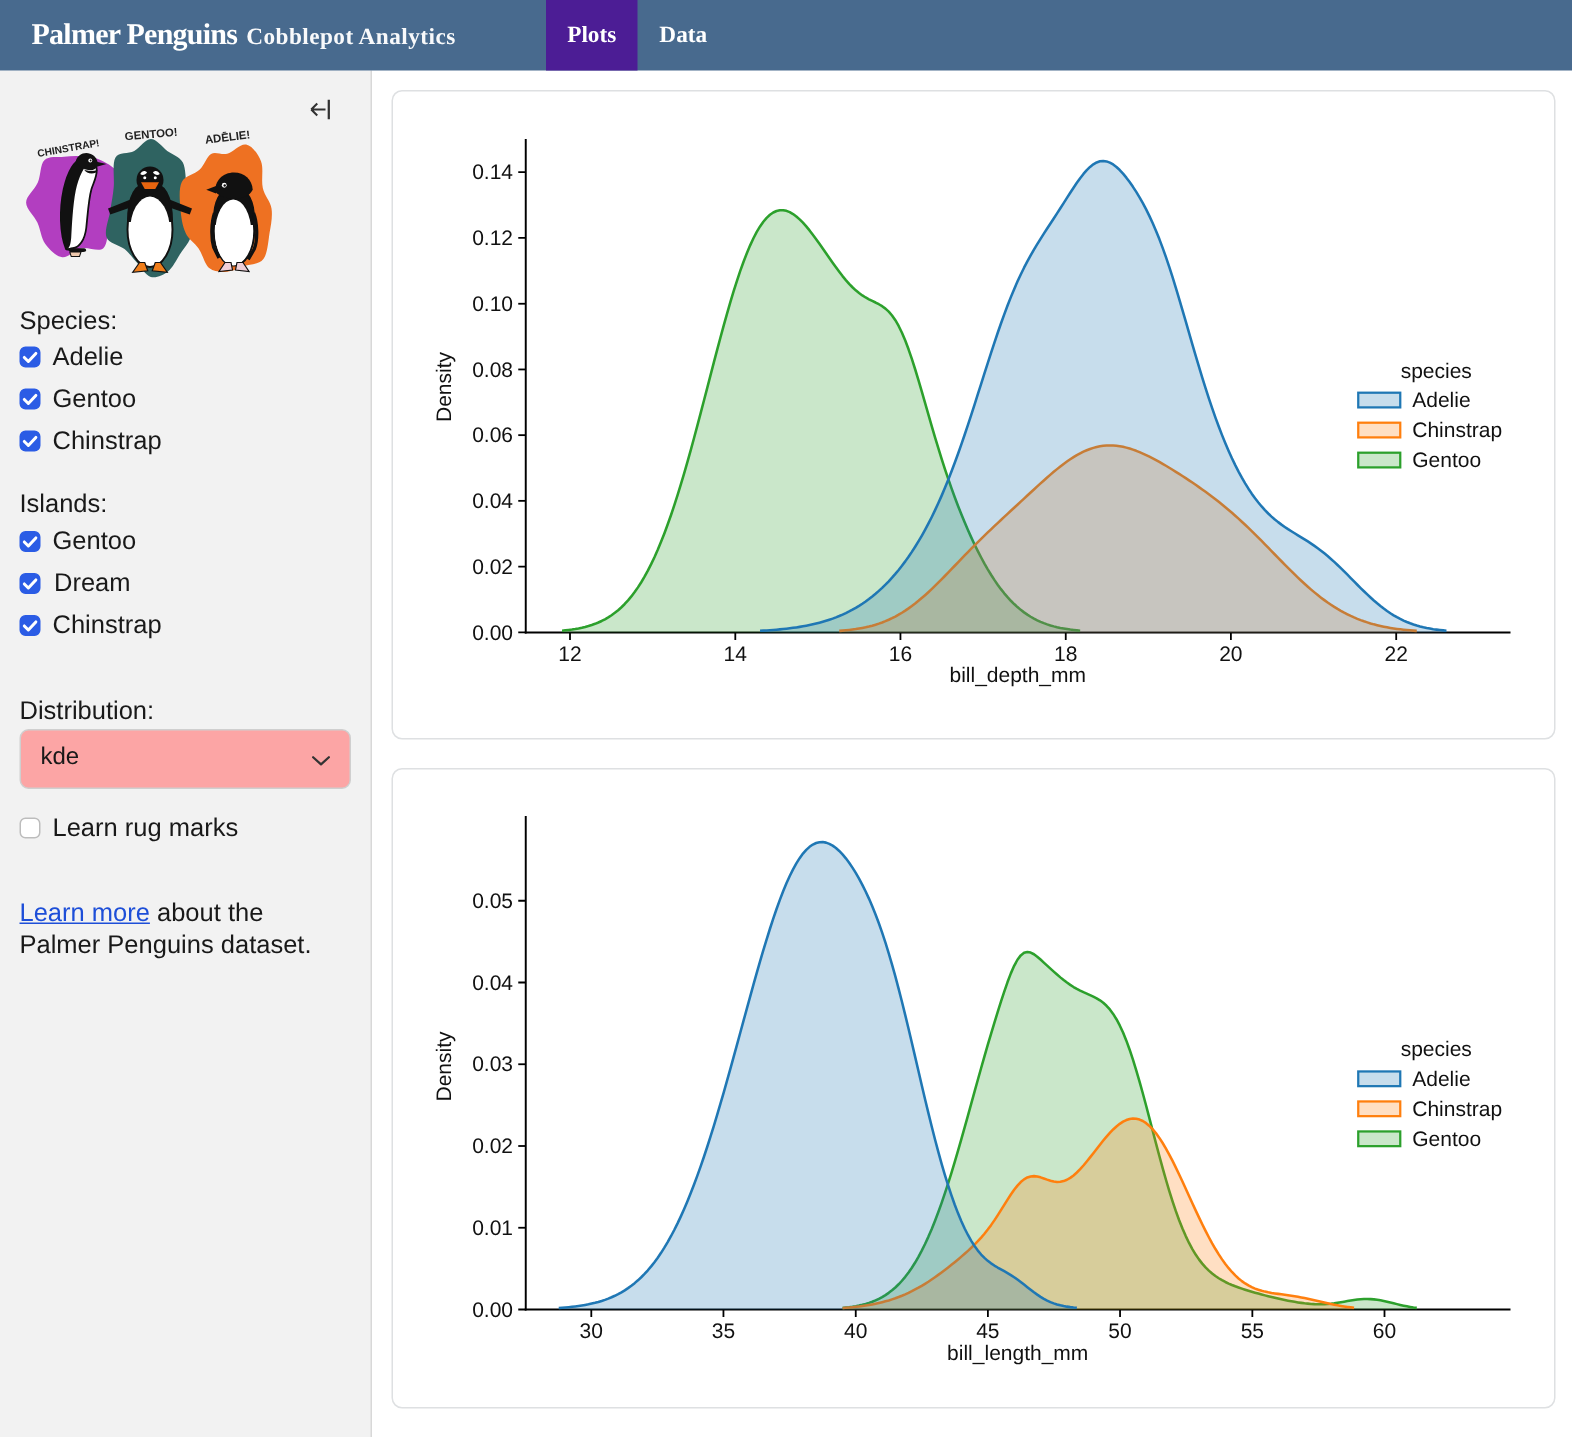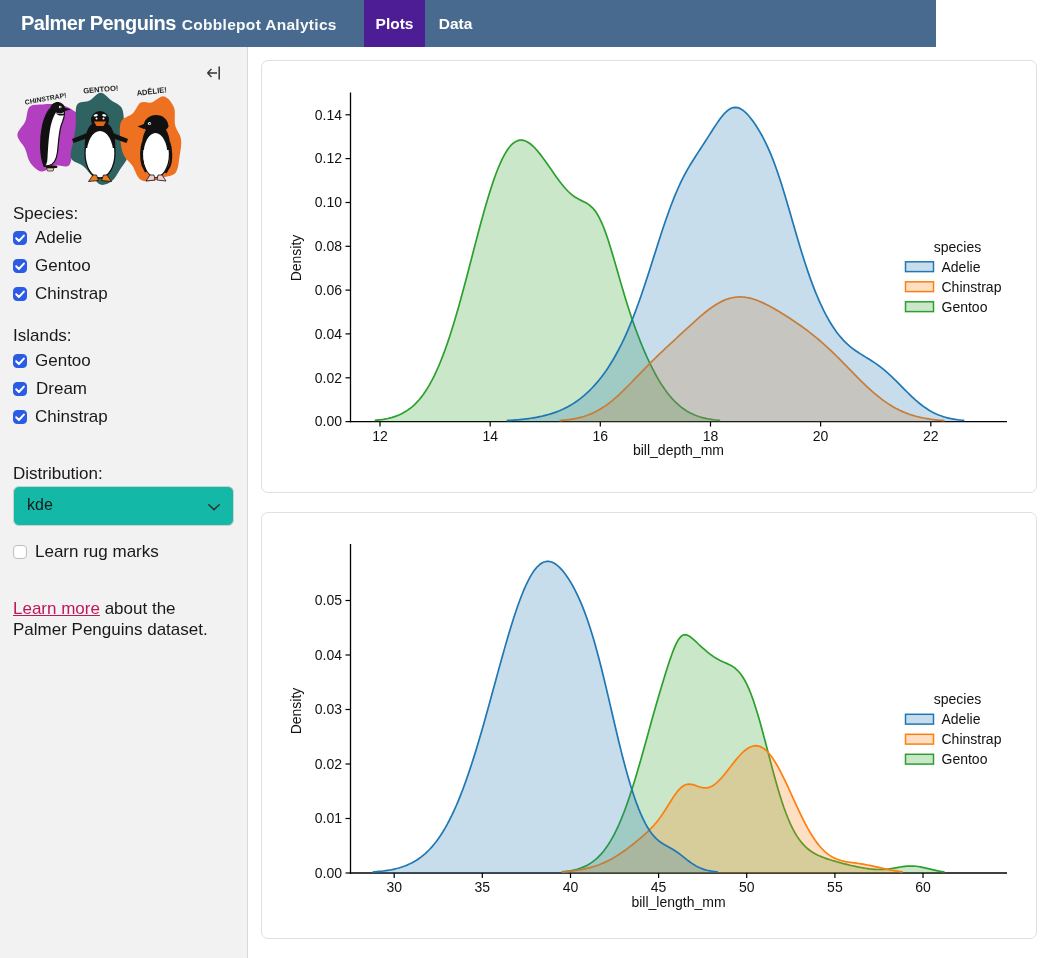--- a/index.html
+++ b/index.html
@@ -1,29 +1,29 @@
 <!DOCTYPE html>
 <html><head><meta charset="utf-8"><title>Palmer Penguins</title><style>
 * { margin:0; padding:0; box-sizing:border-box; }
 html,body { width:1048px; height:958px; font-family:"Liberation Sans",sans-serif; background:#fff; overflow:hidden; }
-.nav { position:absolute; left:0; top:0; width:936px; height:47px; background:#486a8e; z-index:5; }
+.nav { position:absolute; left:0; top:0; width:1048px; height:47px; background:#486a8e; z-index:5;font-family:Liberation Serif, serif; }
 .brand { position:absolute; left:21px; top:0; height:47px; line-height:46px; color:#fff; font-size:20px; font-weight:700; letter-spacing:-0.5px; }
 .brand small { font-size:15.5px; font-weight:700; color:rgba(255,255,255,.96); margin-left:6px; letter-spacing:0.3px; }
 .tab { position:absolute; top:0; height:47px; color:#fff; font-size:15.5px; font-weight:700; text-align:center; line-height:47px; }
 .tab.active { left:364px; width:61px; background:#4c1d95; }
 .tab.t2 { left:425px; width:61px; }
 .sidebar { position:absolute; left:0; top:47px; width:248px; height:911px; background:#f2f2f2; border-right:1px solid #d8d8d8; }
 .lb { position:absolute; font-size:17px; color:#191919; white-space:nowrap; }
 .lb.wrap { white-space:normal; line-height:21px; }
 .cb { position:absolute; width:14px; height:14px; border:1px solid #bdbdbd; border-radius:4px; background:#fff; }
 .cb.on { background:#2b5ce5; border-color:#2b5ce5; }
 .cb svg { position:absolute; left:-1px; top:-1px; }
-.select { position:absolute; left:13px; top:439px; width:221px; height:40px; background:#14b8a6; border:1px solid #cfcfcf; border-radius:6px; }
+.select { position:absolute; left:13px; top:439px; width:221px; height:40px; background:#fca5a5; border:1px solid #cfcfcf; border-radius:6px; }
 .select span { position:absolute; left:13px; top:9px; font-size:16px; color:#191919; }
-.link { color:#be185d; text-decoration:underline; }
+.link { color:#1d4ed8; text-decoration:underline; }
 .card { position:absolute; background:#fff; border:1px solid #dee0e2; border-radius:7px; }
 svg text { font-family:"Liberation Sans",sans-serif; }
 </style></head><body>
 <div class="nav">
     <div class="brand">Palmer Penguins<small>Cobblepot Analytics</small></div>
 <div class="tab active">Plots</div>
     <div class="tab t2">Data</div>
   </div>
 <div class="sidebar">
 <svg width="178" height="112" viewBox="0 0 178 112" style="position:absolute;left:13px;top:31px">

